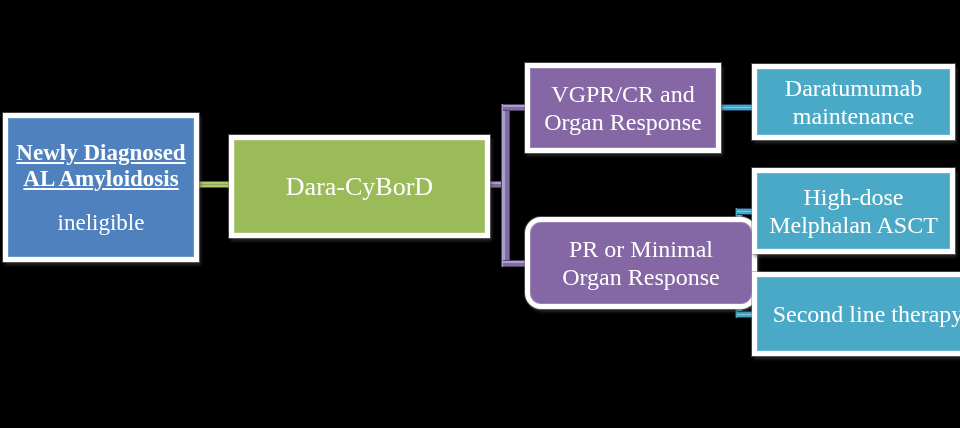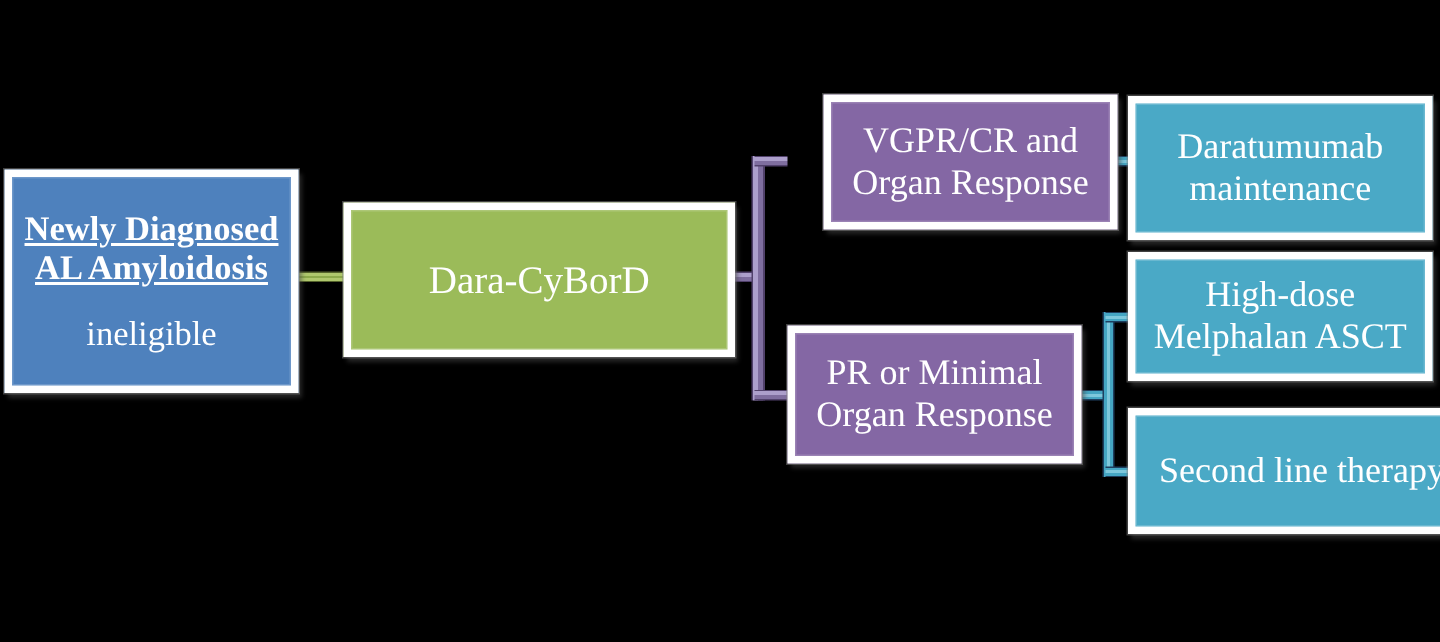--- a/index.html
+++ b/index.html
@@ -31,23 +31,23 @@
   }
   .node .inner-line { white-space: nowrap; }
   .fill-blue   { background: #4E81BD; box-shadow: inset 0 0 0 1px rgba(255,255,255,0.18), 0 0 0 1px rgba(130,130,130,0.5), 2px 3px 3px rgba(70,70,70,0.55); }
   .fill-green  { background: #9BBB59; box-shadow: inset 0 0 0 1px rgba(255,255,255,0.18), 0 0 0 1px rgba(130,130,130,0.5), 2px 3px 3px rgba(70,70,70,0.55); }
   .fill-purple { background: #8467A4; box-shadow: inset 0 0 0 1px rgba(255,255,255,0.18), 0 0 0 1px rgba(130,130,130,0.5), 2px 3px 3px rgba(70,70,70,0.55); }
   .fill-teal   { background: #4AA9C6; box-shadow: inset 0 0 0 1px rgba(255,255,255,0.18), 0 0 0 1px rgba(130,130,130,0.5), 2px 3px 3px rgba(70,70,70,0.55); }
 
   #node-start        { left: 3px;   top: 113px; width: 196px; height: 149px; font-size: 23px; line-height: 26px; }
   #node-start .node-title { font-weight: bold; text-decoration: underline; margin-bottom: 18px; }
   #node-treatment    { left: 229px; top: 135px; width: 261px; height: 103px; font-size: 26px; line-height: 30px; }
-  #node-vgpr         { left: 525px; top: 63px;  width: 196px; height: 90px;  font-size: 24px; line-height: 28px; margin-left: 24px; }
-  #node-daratumumab  { left: 752px; top: 64px;  width: 203px; height: 96px;  font-size: 24px; line-height: 28px; }
-  #node-pr           { left: 525px; top: 217px; width: 196px; height: 92px;  font-size: 24px; line-height: 28px; }
+  #node-vgpr         { left: 525px; top: 63px;  width: 196px; height: 90px;  font-size: 24px; line-height: 28px; }
+  #node-daratumumab  { left: 752px; top: 64px;  width: 203px; height: 76px;  font-size: 24px; line-height: 28px; }
+  #node-pr           { left: 525px; top: 217px; width: 232px; height: 92px;  font-size: 24px; line-height: 28px; border-radius: 16px; }
   #node-hdm          { left: 752px; top: 168px; width: 203px; height: 86px;  font-size: 24px; line-height: 28px; font-family: Liberation Serif, serif; }
   #node-secondline   { left: 752px; top: 272px; width: 232px; height: 84px;  font-size: 24px; line-height: 28px; }
 
   
   .conn { position: absolute; z-index: 1; }
   .conn-h-green {
     background: linear-gradient(to bottom,
       #55632C 0%, #55632C 14%, #AFC76D 14%, #AFC76D 40%,
       #8CA94B 40%, #8CA94B 62%, #AFC76D 62%, #AFC76D 86%, #55632C 86%, #55632C 100%);
   }

